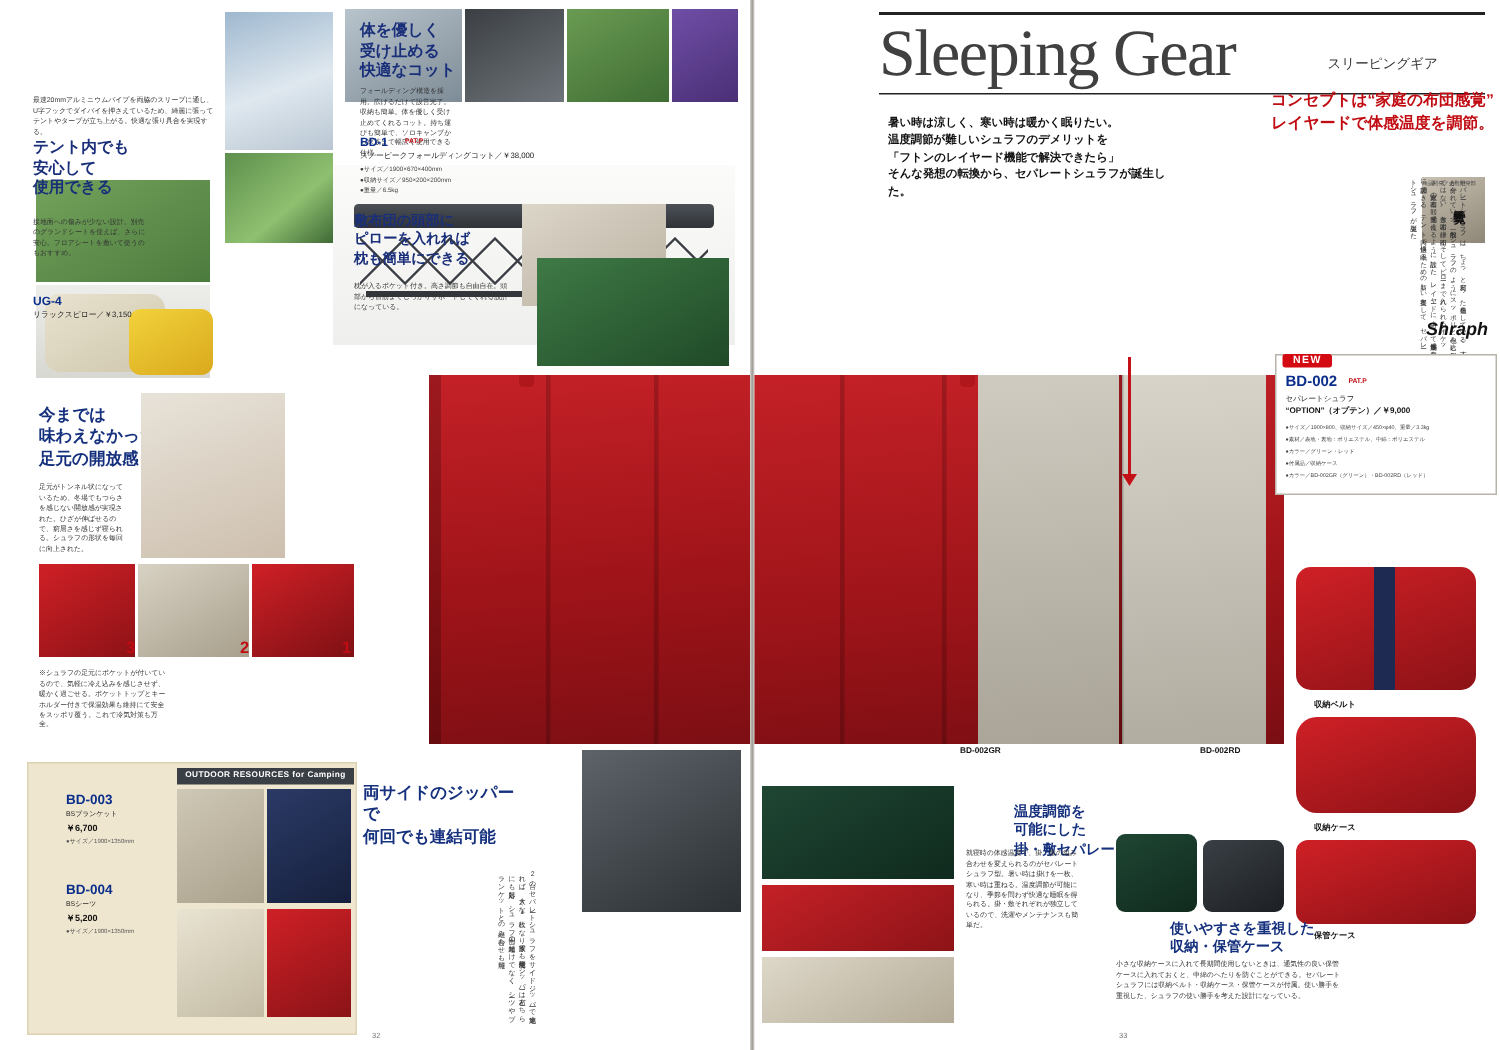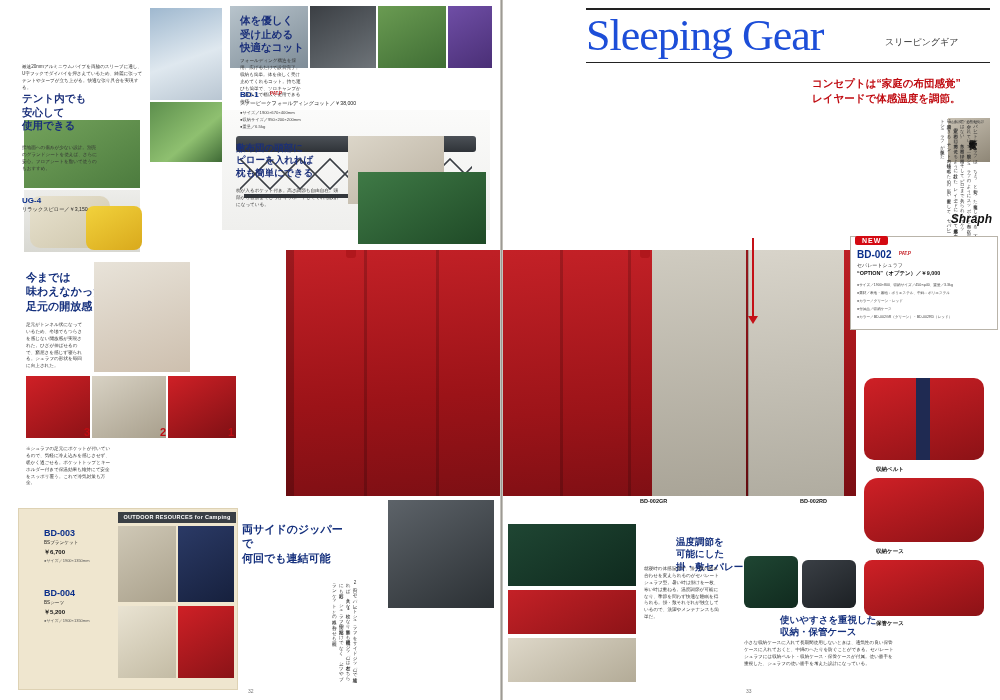--- a/index.html
+++ b/index.html
@@ -36,21 +36,21 @@
   .newbadge{display:inline-block;background:#d40a12;color:#fff;font-size:7px;
     font-weight:bold;padding:1px 7px;border-radius:2px;letter-spacing:1px;}
 
   
   .panel{position:absolute;left:18px;top:508px;width:218px;height:180px;background:#efe6cf;border:1px solid #ded2b4;}
   .panel-hdr{position:absolute;left:118px;top:512px;width:118px;height:11px;background:#3a3f45;color:#fff;
     font-size:5.5px;font-weight:bold;letter-spacing:.3px;text-align:center;line-height:11px;}
 
   
   .sg-title{position:absolute;left:86px;top:10px;font-family:"Liberation Serif", serif;
-    font-size:44px;letter-spacing:-1px;color:#1d4ed8;}
+    font-size:44px;letter-spacing:-1px;color:#404040;}
   .sg-sub{position:absolute;left:385px;top:36px;font-size:9px;color:#333;}
   .rule{position:absolute;background:#222;}
 
   .lead-red{position:absolute;color:#c00c12;font-weight:bold;font-size:10.5px;line-height:1.45;}
   .lead-bk{position:absolute;color:#111;font-weight:bold;font-size:7.6px;line-height:1.5;}
 
   .shraph{position:absolute;right:8px;top:212px;font-size:12px;font-weight:bold;font-style:italic;color:#111;}
 
   .newbox{position:absolute;left:850px;top:236px;width:146px;height:92px;border:1px solid #b9b4aa;background:#fff;}
 
@@ -167,21 +167,25 @@
 
     <div class="pg" style="left:248px;">32</div>
   </div>
 
   <div class="right-page">
     <div class="rule" style="left:86px;top:8px;width:404px;height:2px;"></div>
     <div class="sg-title">Sleeping Gear</div>
     <div class="sg-sub">スリーピングギア</div>
     <div class="rule" style="left:86px;top:62px;width:404px;height:1px;"></div>
 
-    <div class="lead-red" style="left:312px;top:76px;width:184px;white-space:pre-line;">コンセプトは“家庭の布団感覚”
+    <div class="lead-bk" style="left:92px;top:76px;width:200px;white-space:pre-line;">暑い時は涼しく、寒い時は暖かく眠りたい。
+温度調節が難しいシュラフのデメリットを
+「フトンのレイヤード機能で解決できたら」
+そんな発想の転換から、セパレートシュラフが誕生した。</div>
+    <div class="lead-red" style="left:312px;top:60px;width:184px;white-space:pre-line;text-align:right;">コンセプトは“家庭の布団感覚”
 レイヤードで体感温度を調節。</div>
 
     <div class="ph" style="left:448px;top:118px;width:42px;height:44px;background:linear-gradient(150deg,#c9c2b4,#8e8676);"></div>
     <div style="position:absolute;left:448px;top:120px;font-size:3.6px;color:#444;">商品開発／企画開発部</div>
     <div class="vj" style="position:absolute;left:466px;top:134px;font-size:8px;font-weight:bold;color:#111;">松野寛子</div>
     <div class="vj body-ja" style="position:absolute;left:358px;top:116px;height:118px;width:120px;font-size:4.4px;">セパレートシュラフは、ちょっと変わった構造をしている。上下が分かれていて、一般的なシュラフのようにスッポリと包み込む形ではない。敷き布団と掛け布団、そしてピローまで入れられるポケット。家庭の布団と同じ感覚で使えるように設計した。レイヤードによって体感温度を自在に調節できる。テント内で快適に眠るための新しい提案として、セパレートシュラフが誕生した。</div>
 
     <div class="shraph">Shraph</div>
 
     <div class="ph" style="left:0px;top:250px;width:356px;height:246px;background:linear-gradient(175deg,#c42127,#9d1419 60%,#7a0e13);">

